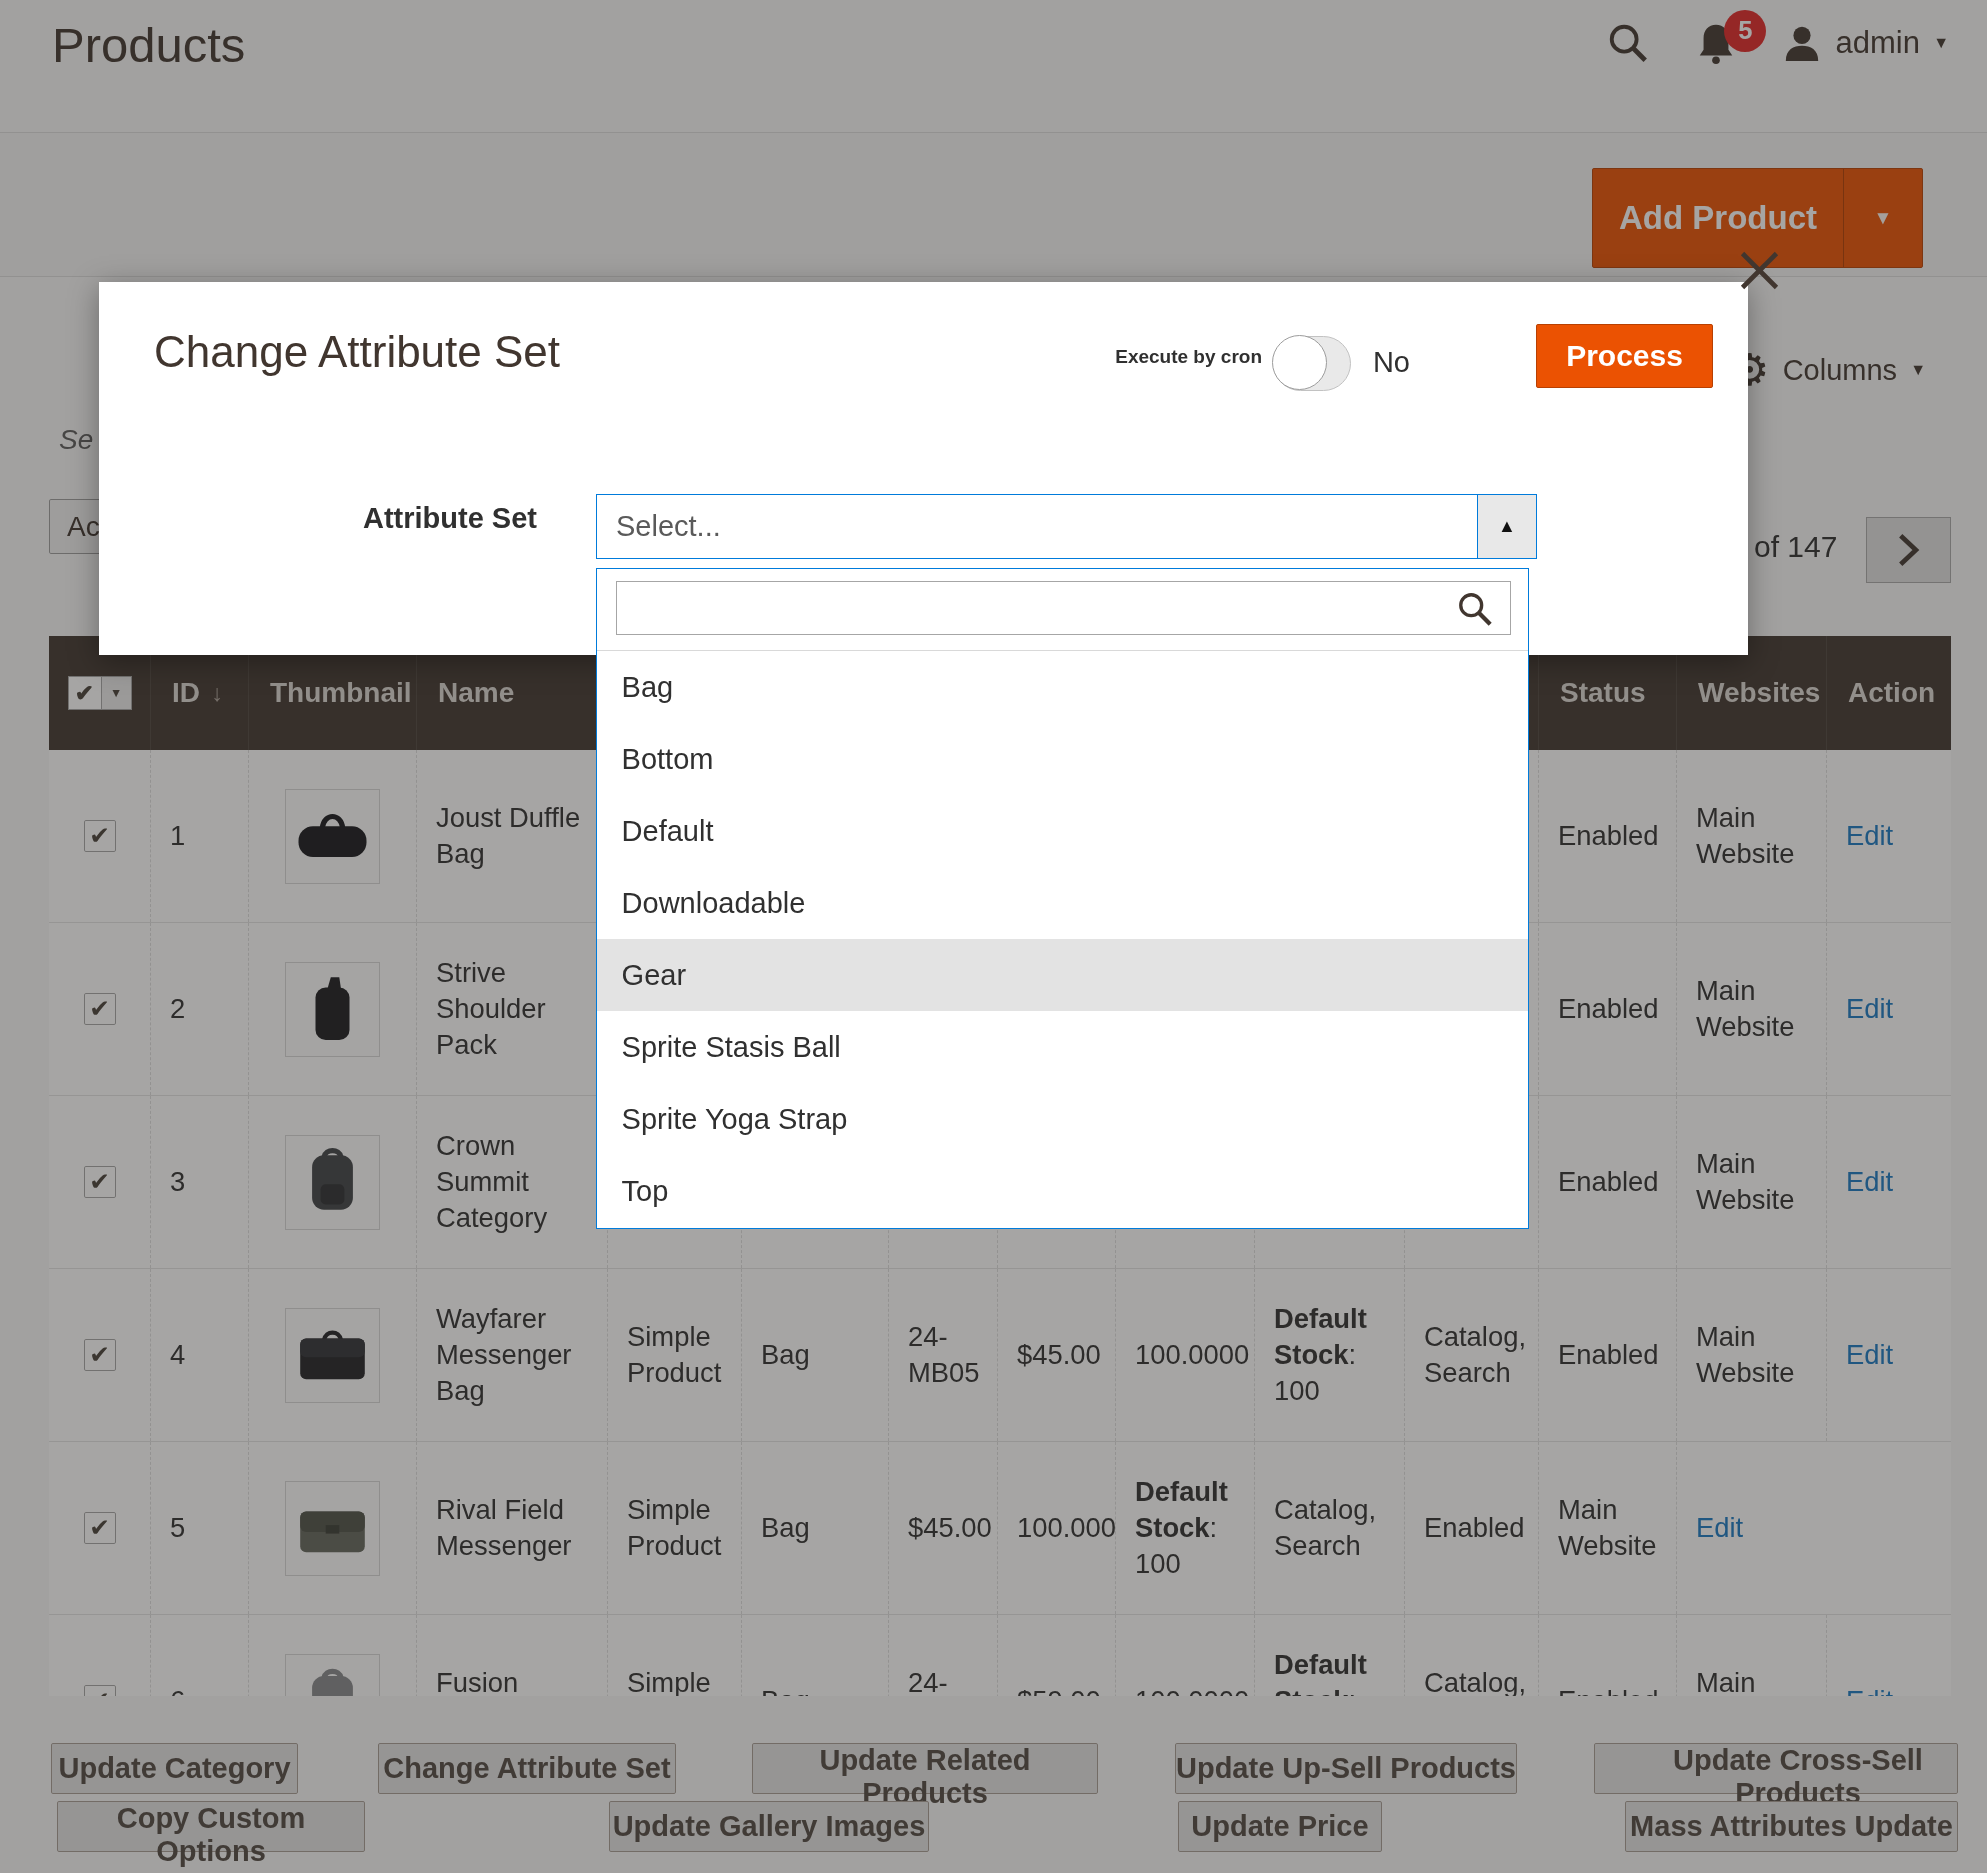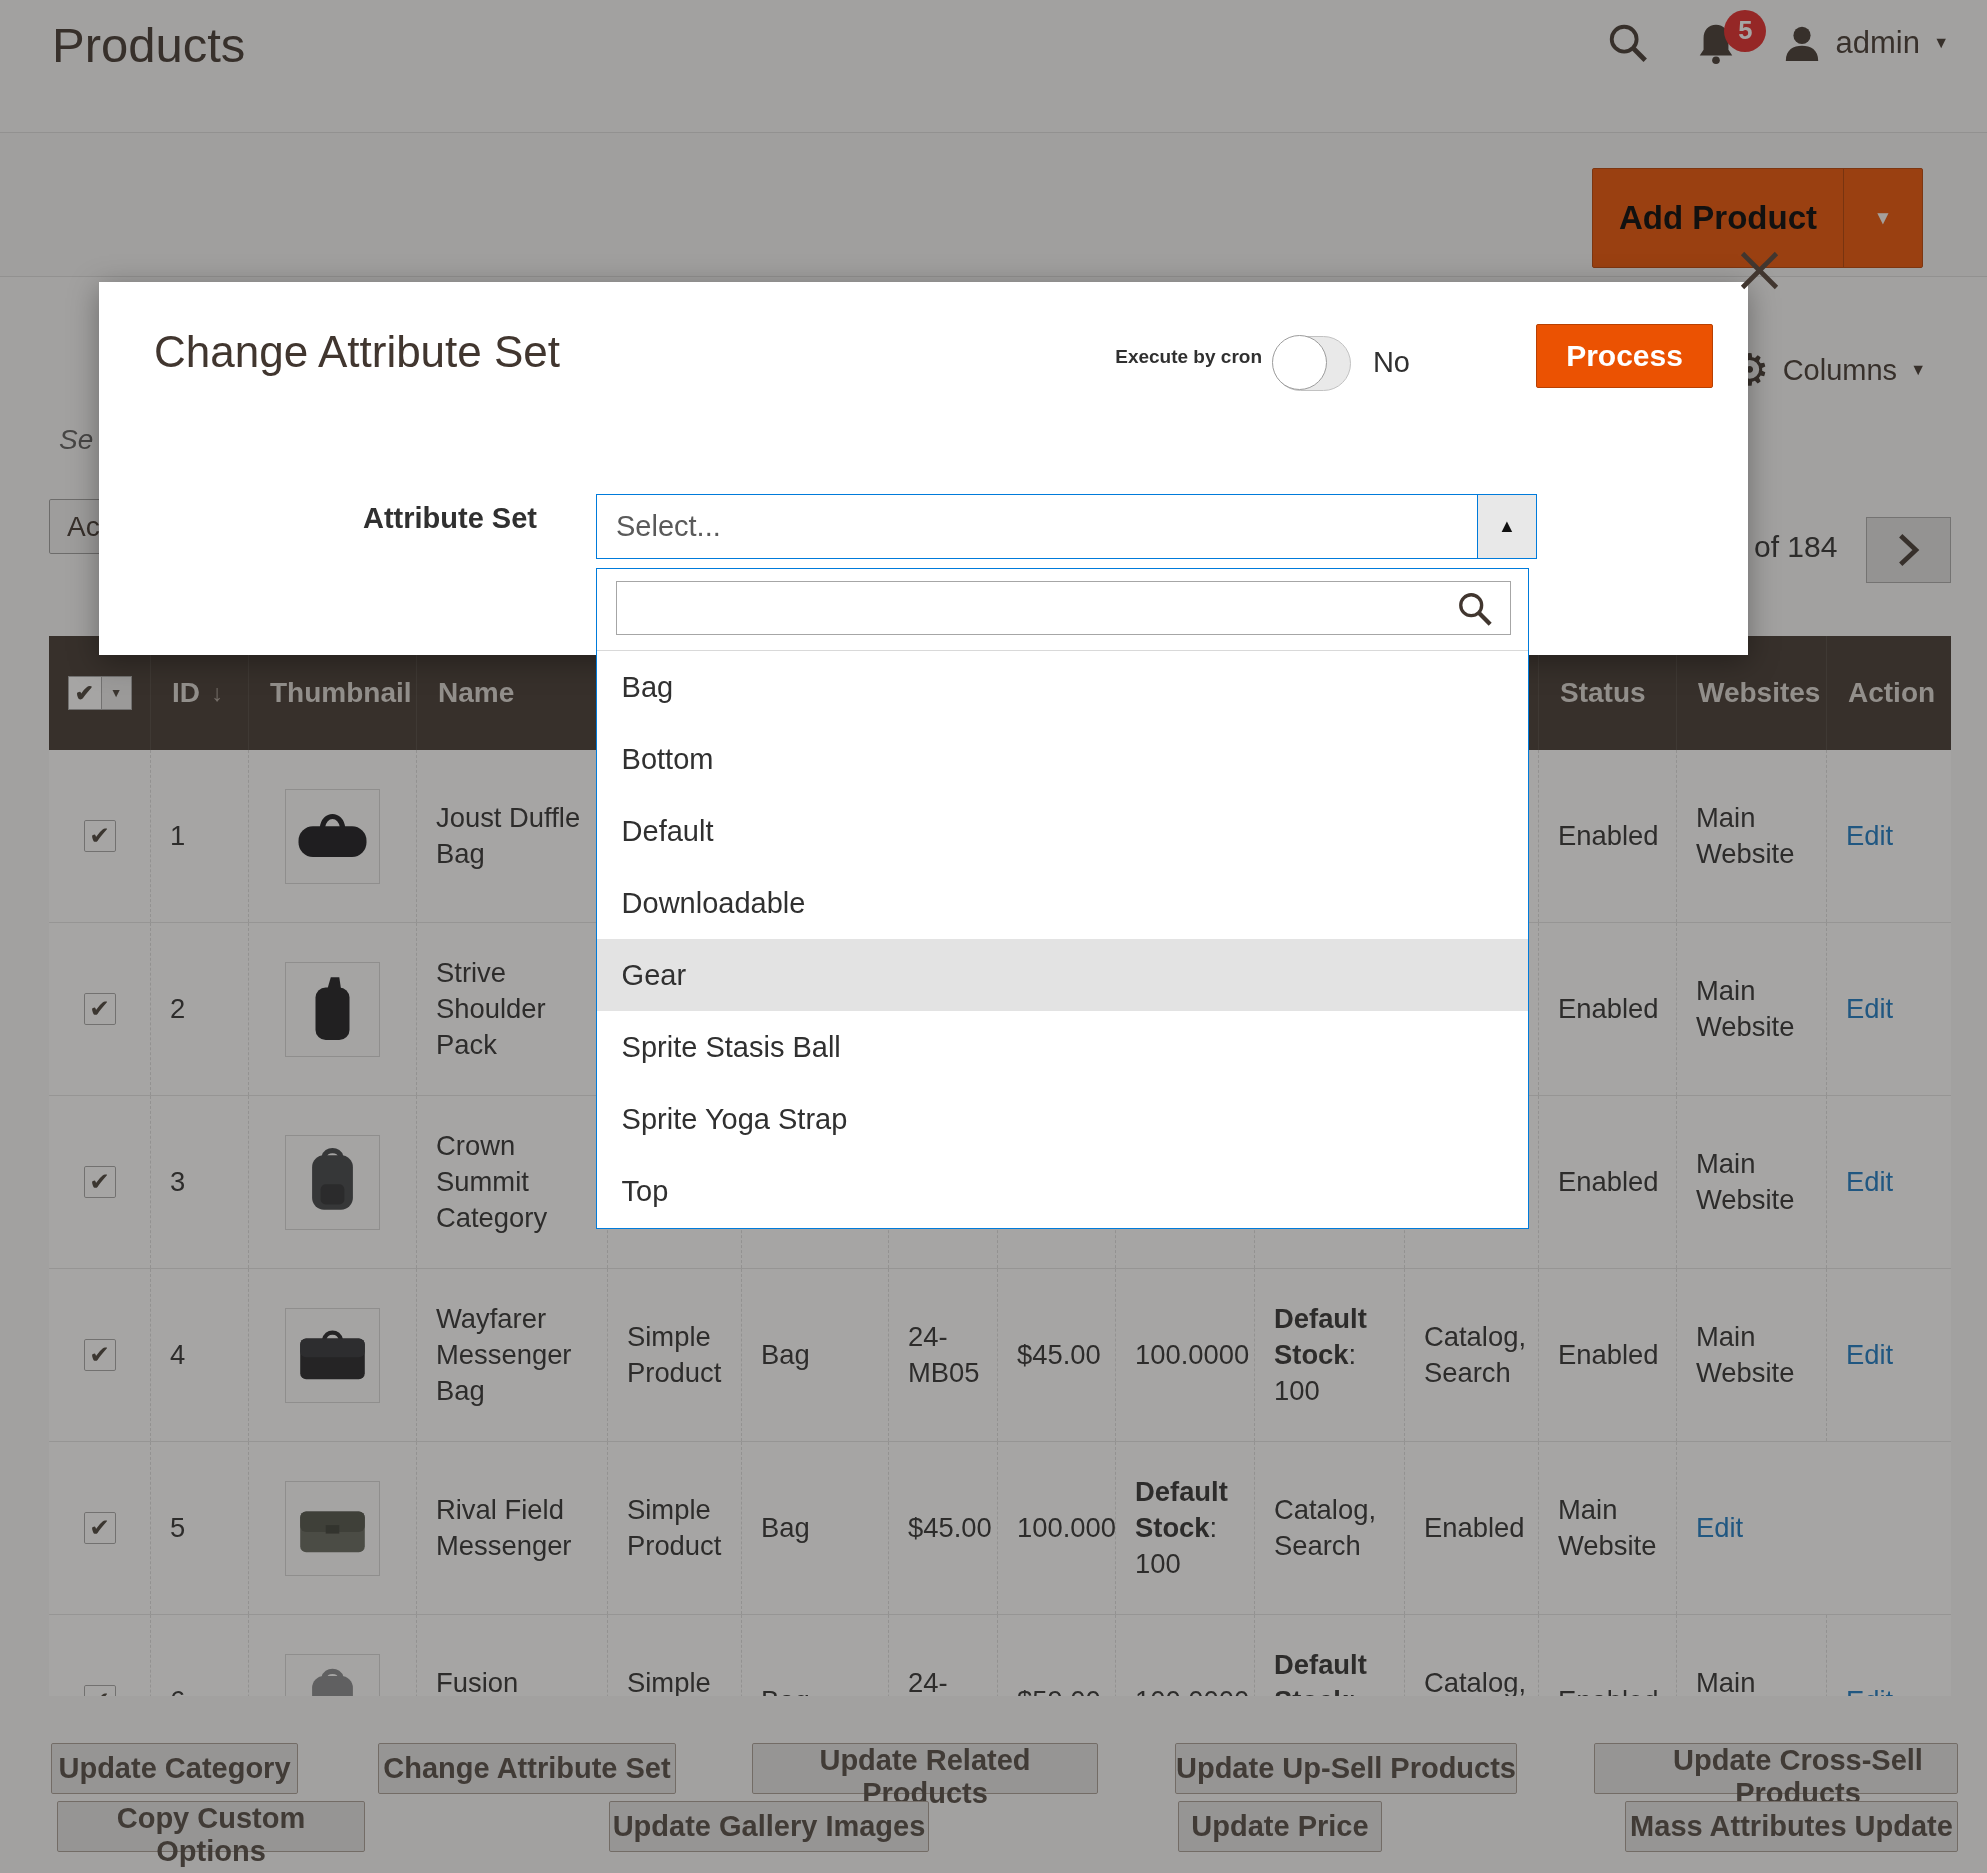--- a/index.html
+++ b/index.html
@@ -16,21 +16,21 @@
            background:#e22626; color:#fff; font-size:25.6px; font-weight:700; display:flex; align-items:center; justify-content:center; }
   .admin-wrap { display:flex; align-items:center; gap:13.2px; }
   .admin-name { font-size:31px; color:#41362f; }
   .caret { font-size:16px; color:#41362f; }
 
   
   .toolbar-band { position:absolute; left:0; top:132px; width:1987px; height:145px; background:#f4f4f4;
                   border-top:0.9px solid #dcdcdc; border-bottom:0.9px solid #dcdcdc; }
   .add-product { position:absolute; left:1592px; top:168px; width:331px; height:100px; background:#eb5202;
                  border:0.9px solid #b84002; border-radius:1.9px; display:flex; cursor:pointer; }
-  .add-product-label { flex:1; display:flex; align-items:center; justify-content:center; color:#000000;
+  .add-product-label { flex:1; display:flex; align-items:center; justify-content:center; color:#ffffff;
                        font-size:33px; font-weight:600; }
   .add-product-arrow { width:79px; border-left:0.9px solid rgba(0,0,0,.25); display:flex; align-items:center;
                        justify-content:center; color:#fdf6f1; font-size:19px; }
 
   
   .search-fragment { position:absolute; left:59px; top:424px; font-size:28px; color:#5c5c5c; font-style:italic; }
   .actions-remnant { position:absolute; left:49px; top:499px; width:132px; height:55px; background:#f2f2f2;
                      border:0.9px solid #9e9e9e; border-radius:1.9px; font-size:28px; color:#41362f;
                      display:flex; align-items:center; padding-left:17px; }
   .columns-ctl { position:absolute; left:1730px; top:348px; display:flex; align-items:center; gap:13.2px; }
@@ -152,21 +152,21 @@
     <span class="add-product-arrow">▼</span>
   </div>
 
   <span class="search-fragment">Se</span>
   <div class="actions-remnant">Ac</div>
   <div class="columns-ctl">
     <span class="gear-glyph">⚙</span>
     <span class="columns-label">Columns</span>
     <span class="caret">▼</span>
   </div>
-  <span class="of-total">of 184</span>
+  <span class="of-total">of 147</span>
   <div class="next-page">
     <svg width="24.6" height="36" viewBox="0 0 26 38">
         <polyline points="5,4 21,19 5,34" fill="none" stroke="#41362f" stroke-width="5"></polyline>
       </svg>
   </div>
 
   <div class="grid-wrap">
     <div class="grid-head">
       <div class="hcell" style="justify-content:center; padding:0;">
         <span class="hd-check">

